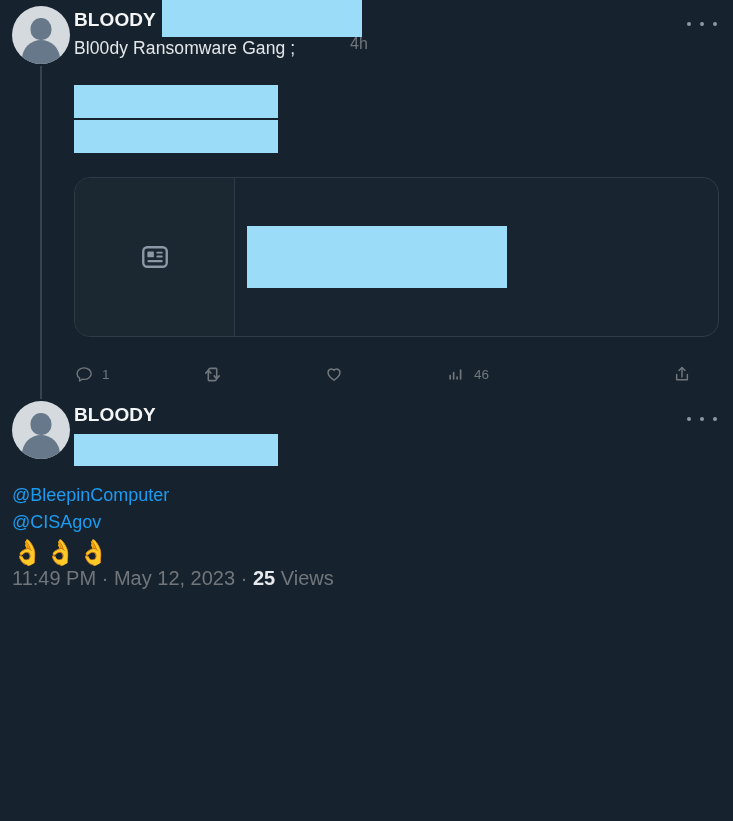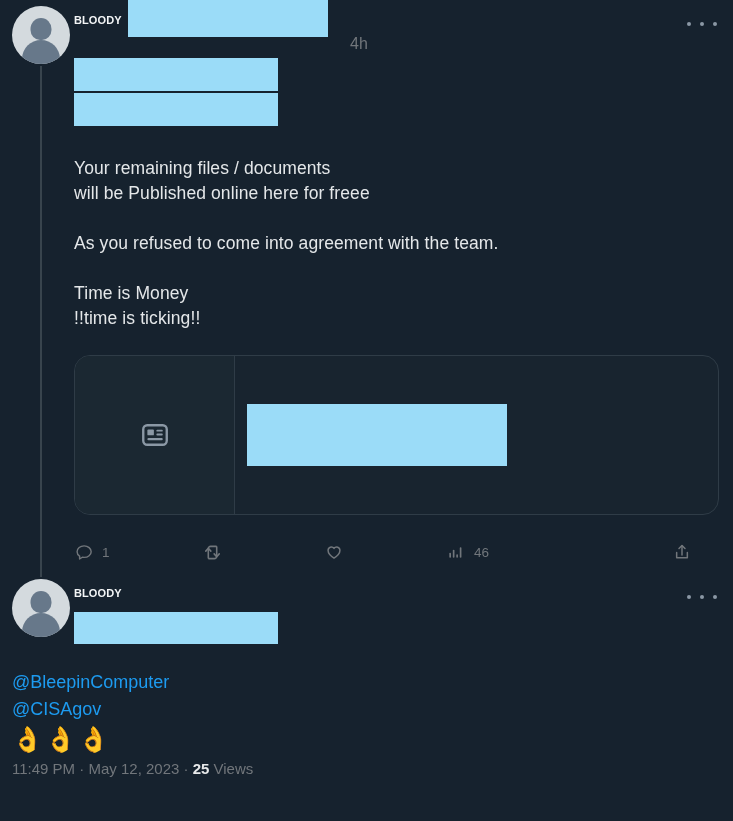--- a/index.html
+++ b/index.html
@@ -95,21 +95,21 @@
 
   
   .name-row {
     display: flex;
     align-items: center;
     position: relative;
     height: 24px;
   }
   .display-name {
     font-weight: bold;
-    font-size: 11px;
+    font-size: 19px;
     color: #f3f5f6;
     letter-spacing: .1px;
   }
   .name-redact {
     height: 38px;
     width: 200px;
     margin-left: 6px;
     position: relative;
     top: -2px;
     z-index: 3;
@@ -223,40 +223,40 @@
   .action .count { color: #71767b; font-size: 13.5px; }
 
   
   .tweet-2 { padding-top: 8px; }
   .handle-redact {
     width: 204px;
     height: 32px;
     margin-top: 7px;
   }
   .mentions {
-    margin-top: 25px;
+    margin-top: 16px;
     font-size: 18px;
     line-height: 27px;
   }
   .mentions a {
     color: #1d9bf0;
     text-decoration: none;
     display: block;
   }
   .emoji-row {
     font-size: 25px;
     line-height: 30px;
     margin-top: 1px;
     letter-spacing: 2px;
   }
 
   .meta-row {
-    margin-top: 6px;
+    margin-top: 0;
     padding: 0 4px 0 12px;
-    font-size: 15px;
+    font-size: 20px;
     color: #71767b;
   }
   .meta-row b { color: #e7e9ea; font-weight: bold; }
 </style>
 </head>
 <body>
 
 <div class="screen">
 
   <div class="tweet">
@@ -275,33 +275,27 @@
         <span class="display-name">BLOODY</span>
         <span class="redact name-redact"></span>
         <span class="timestamp">4h</span>
         <div class="more-dots">
           <i></i>
           <i></i>
           <i></i>
         </div>
       </div>
 
+      <div class="subline">Bl00dy Ransomware Gang ;</div>
 
       <div class="stack-redact">
         <span class="redact"></span>
         <span class="redact"></span>
       </div>
 
-      <div class="body-text">Your remaining files / documents
-will be Published online here for freee
-
-As you refused to come into agreement with the team.
-
-Time is Money
-!!time is ticking!!</div>
 
       <div class="card">
         <div class="card-thumb">
           <svg width="30" height="30" viewBox="0 0 24 24" aria-hidden="true">
             <rect x="2.6" y="4.2" width="18.8" height="15.6" rx="3.2" ry="3.2" fill="none" stroke="#8b98a5" stroke-width="1.9"></rect>
             <rect x="5.9" y="7.6" width="5.2" height="4.6" rx="0.7" fill="#8b98a5"></rect>
             <rect x="13.1" y="7.7" width="5.1" height="1.5" rx="0.7" fill="#8b98a5"></rect>
             <rect x="13.1" y="10.8" width="5.1" height="1.5" rx="0.7" fill="#8b98a5"></rect>
             <rect x="5.9" y="14.4" width="12.3" height="1.8" rx="0.9" fill="#8b98a5"></rect>
           </svg>

